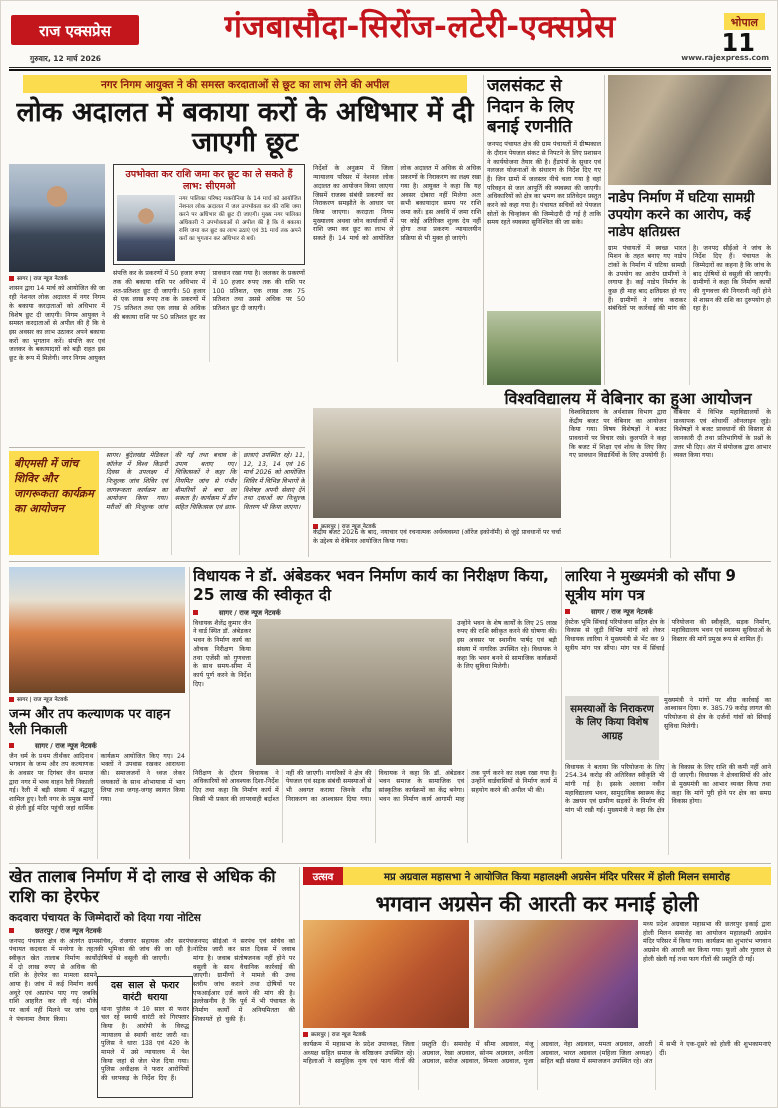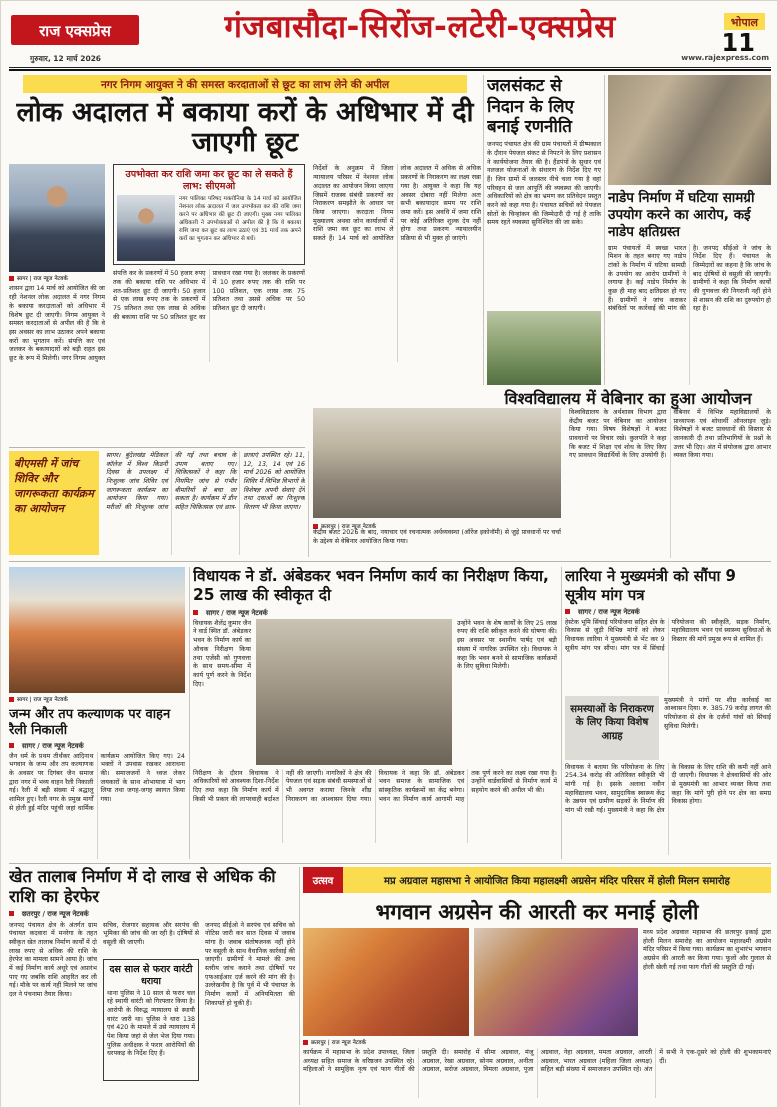--- a/index.html
+++ b/index.html
@@ -17,21 +17,21 @@
   .website { position:absolute; right:2px; top:46px; font-size:7.5px; color:#444; font-weight:700; }
   .mast-rule { position:absolute; left:8px; top:66px; width:762px; height:4px; border-top:1px solid #222; border-bottom:2px solid #111; }
 
   
   .block { position:absolute; overflow:hidden; }
   .body-txt { font-size:6.3px; line-height:1.38; text-align:justify; color:#242424; overflow:hidden; }
   .cols2 { column-count:2; column-gap:7px; column-rule:1px solid #d5d2ca; }
   .cols3 { column-count:3; column-gap:7px; column-rule:1px solid #d5d2ca; }
   .cols4 { column-count:4; column-gap:7px; column-rule:1px solid #d5d2ca; }
   .caption { font-size:5.6px; color:#444; font-weight:700; display:flex; align-items:center; gap:3px; margin-top:2px; }
-  .byline { font-size:6.8px; font-weight:700; color:#333; display:flex; align-items:center; gap:8px; margin:2px 0; }
+  .byline { font-size:6.8px; font-weight:700; color:#333; display:flex; align-items:center; gap:21px; margin:2px 0; }
   .dot { width:5px; height:5px; background:#c3151c; flex:0 0 auto; }
   .photo { width:100%; background:#999; }
   .vline { position:absolute; width:1px; background:#c9c5bc; }
   .hline { position:absolute; height:1px; background:#b9b5ac; }
 
   
   .a-kicker { margin:0 14px; height:18px; background:#fbdc4e; color:#8e1b12; font-size:10.5px; font-weight:800; display:flex; align-items:center; justify-content:center; }
   .a-head { margin-top:4px; font-size:27px; line-height:1.12; font-weight:800; text-align:center; color:#141414; }
   .a-content { display:flex; gap:8px; margin-top:7px; height:198px; }
   .a-c1 { width:96px; display:flex; flex-direction:column; }
@@ -84,29 +84,29 @@
 
   
   .lar-head { font-size:15px; font-weight:800; line-height:1.25; color:#141414; }
   .lar-mid { display:flex; gap:5px; height:64px; margin-top:2px; }
   .lar-inset { width:94px; flex:0 0 auto; background:#dedcd6; padding:6px 5px; font-size:10px; font-weight:800; color:#222; text-align:center; line-height:1.35; }
   .lar-bottom { margin-top:3px; height:92px; }
 
   
   .khet-head { font-size:16.5px; font-weight:800; line-height:1.2; color:#141414; }
   .khet-sub { margin-top:3px; font-size:10.5px; font-weight:800; color:#222; }
-  .khet-row { display:flex; gap:6px; margin-top:3px; height:160px; }
+  .khet-row { display:flex; margin-top:3px; height:160px;font-family:Liberation Mono, monospace; }
   .khet-c1 { width:88px; }
   .khet-c2 { width:96px; display:flex; flex-direction:column; }
   .khet-c3 { flex:1; }
   .khet-inset { border:1px solid #3a3a3a; padding:3px; margin-top:3px; flex:1; }
   .khet-inset-head { font-size:9.5px; font-weight:800; text-align:center; color:#141414; line-height:1.25; }
 
   
-  .ag-kicker { display:flex; height:26px;text-align:center; }
+  .ag-kicker { display:flex; height:18px;text-align:center; }
   .ag-tag { width:40px; background:#c3151c; color:#fff; font-size:10px; font-weight:800; display:flex; align-items:center; justify-content:center; }
   .ag-strip { flex:1; background:#fbdc4e; color:#222; font-size:10px; font-weight:800; display:flex; align-items:center; justify-content:center; }
   .ag-head { margin-top:4px; font-size:21px; font-weight:800; text-align:center; color:#141414; }
   .ag-photos { display:flex; gap:5px; margin-top:3px; height:108px; }
   .ag-photo1 { width:166px; flex:0 0 auto; background:
       linear-gradient(135deg,#e8b56a 0%,#d87f3a 32%,#b8542e 62%,#8e3a22 100%); }
   .ag-photo2 { width:164px; flex:0 0 auto; background:
       linear-gradient(135deg,#d8c8b8 0%,#c08a5a 28%,#a85a6a 55%,#7a4a8a 78%,#5a3a6a 100%); }
   .ag-right { flex:1; height:108px; }
   .ag-bottom { margin-top:2px; height:50px; }
@@ -235,20 +235,21 @@
       <div class="lar-inset">समस्याओं के निराकरण के लिए किया विशेष आग्रह</div>
       <div class="body-txt" style="flex:1;">मुख्यमंत्री ने मांगों पर शीघ्र कार्रवाई का आश्वासन दिया। रु. 385.79 करोड़ लागत की परियोजना से क्षेत्र के दर्जनों गांवों को सिंचाई सुविधा मिलेगी।</div>
     </div>
     <div class="body-txt cols2 lar-bottom">विधायक ने बताया कि परियोजना के लिए 254.34 करोड़ की अतिरिक्त स्वीकृति भी मांगी गई है। इसके अलावा नवीन महाविद्यालय भवन, सामुदायिक स्वास्थ्य केंद्र के उन्नयन एवं ग्रामीण सड़कों के निर्माण की मांग भी रखी गई। मुख्यमंत्री ने कहा कि क्षेत्र के विकास के लिए राशि की कमी नहीं आने दी जाएगी। विधायक ने क्षेत्रवासियों की ओर से मुख्यमंत्री का आभार व्यक्त किया तथा कहा कि मांगें पूरी होने पर क्षेत्र का समग्र विकास होगा।</div>
   </div>
 
   <div class="hline" style="left:8px; top:862px; width:762px;"></div>
 
   <div class="block" style="left:8px; top:866px; width:286px; height:238px;">
     <div class="khet-head">खेत तालाब निर्माण में दो लाख से अधिक की राशि का हेरफेर</div>
+    <div class="khet-sub">कदवारा पंचायत के जिम्मेदारों को दिया गया नोटिस</div>
     <div class="byline">
       <span class="dot"></span>
       <span>छतरपुर / राज न्यूज नेटवर्क</span>
     </div>
     <div class="khet-row">
       <div class="body-txt khet-c1" style="height:100%;">जनपद पंचायत क्षेत्र के अंतर्गत ग्राम पंचायत कदवारा में मनरेगा के तहत स्वीकृत खेत तालाब निर्माण कार्यों में दो लाख रुपए से अधिक की राशि के हेरफेर का मामला सामने आया है। जांच में कई निर्माण कार्य अधूरे एवं अप्रारंभ पाए गए जबकि राशि आहरित कर ली गई। मौके पर कार्य नहीं मिलने पर जांच दल ने पंचनामा तैयार किया।</div>
       <div class="khet-c2">
         <div class="body-txt" style="height:38px;">सचिव, रोजगार सहायक और सरपंच की भूमिका की जांच की जा रही है। दोषियों से वसूली की जाएगी।</div>
         <div class="khet-inset">
           <div class="khet-inset-head">दस साल से फरार वारंटी धराया</div>

